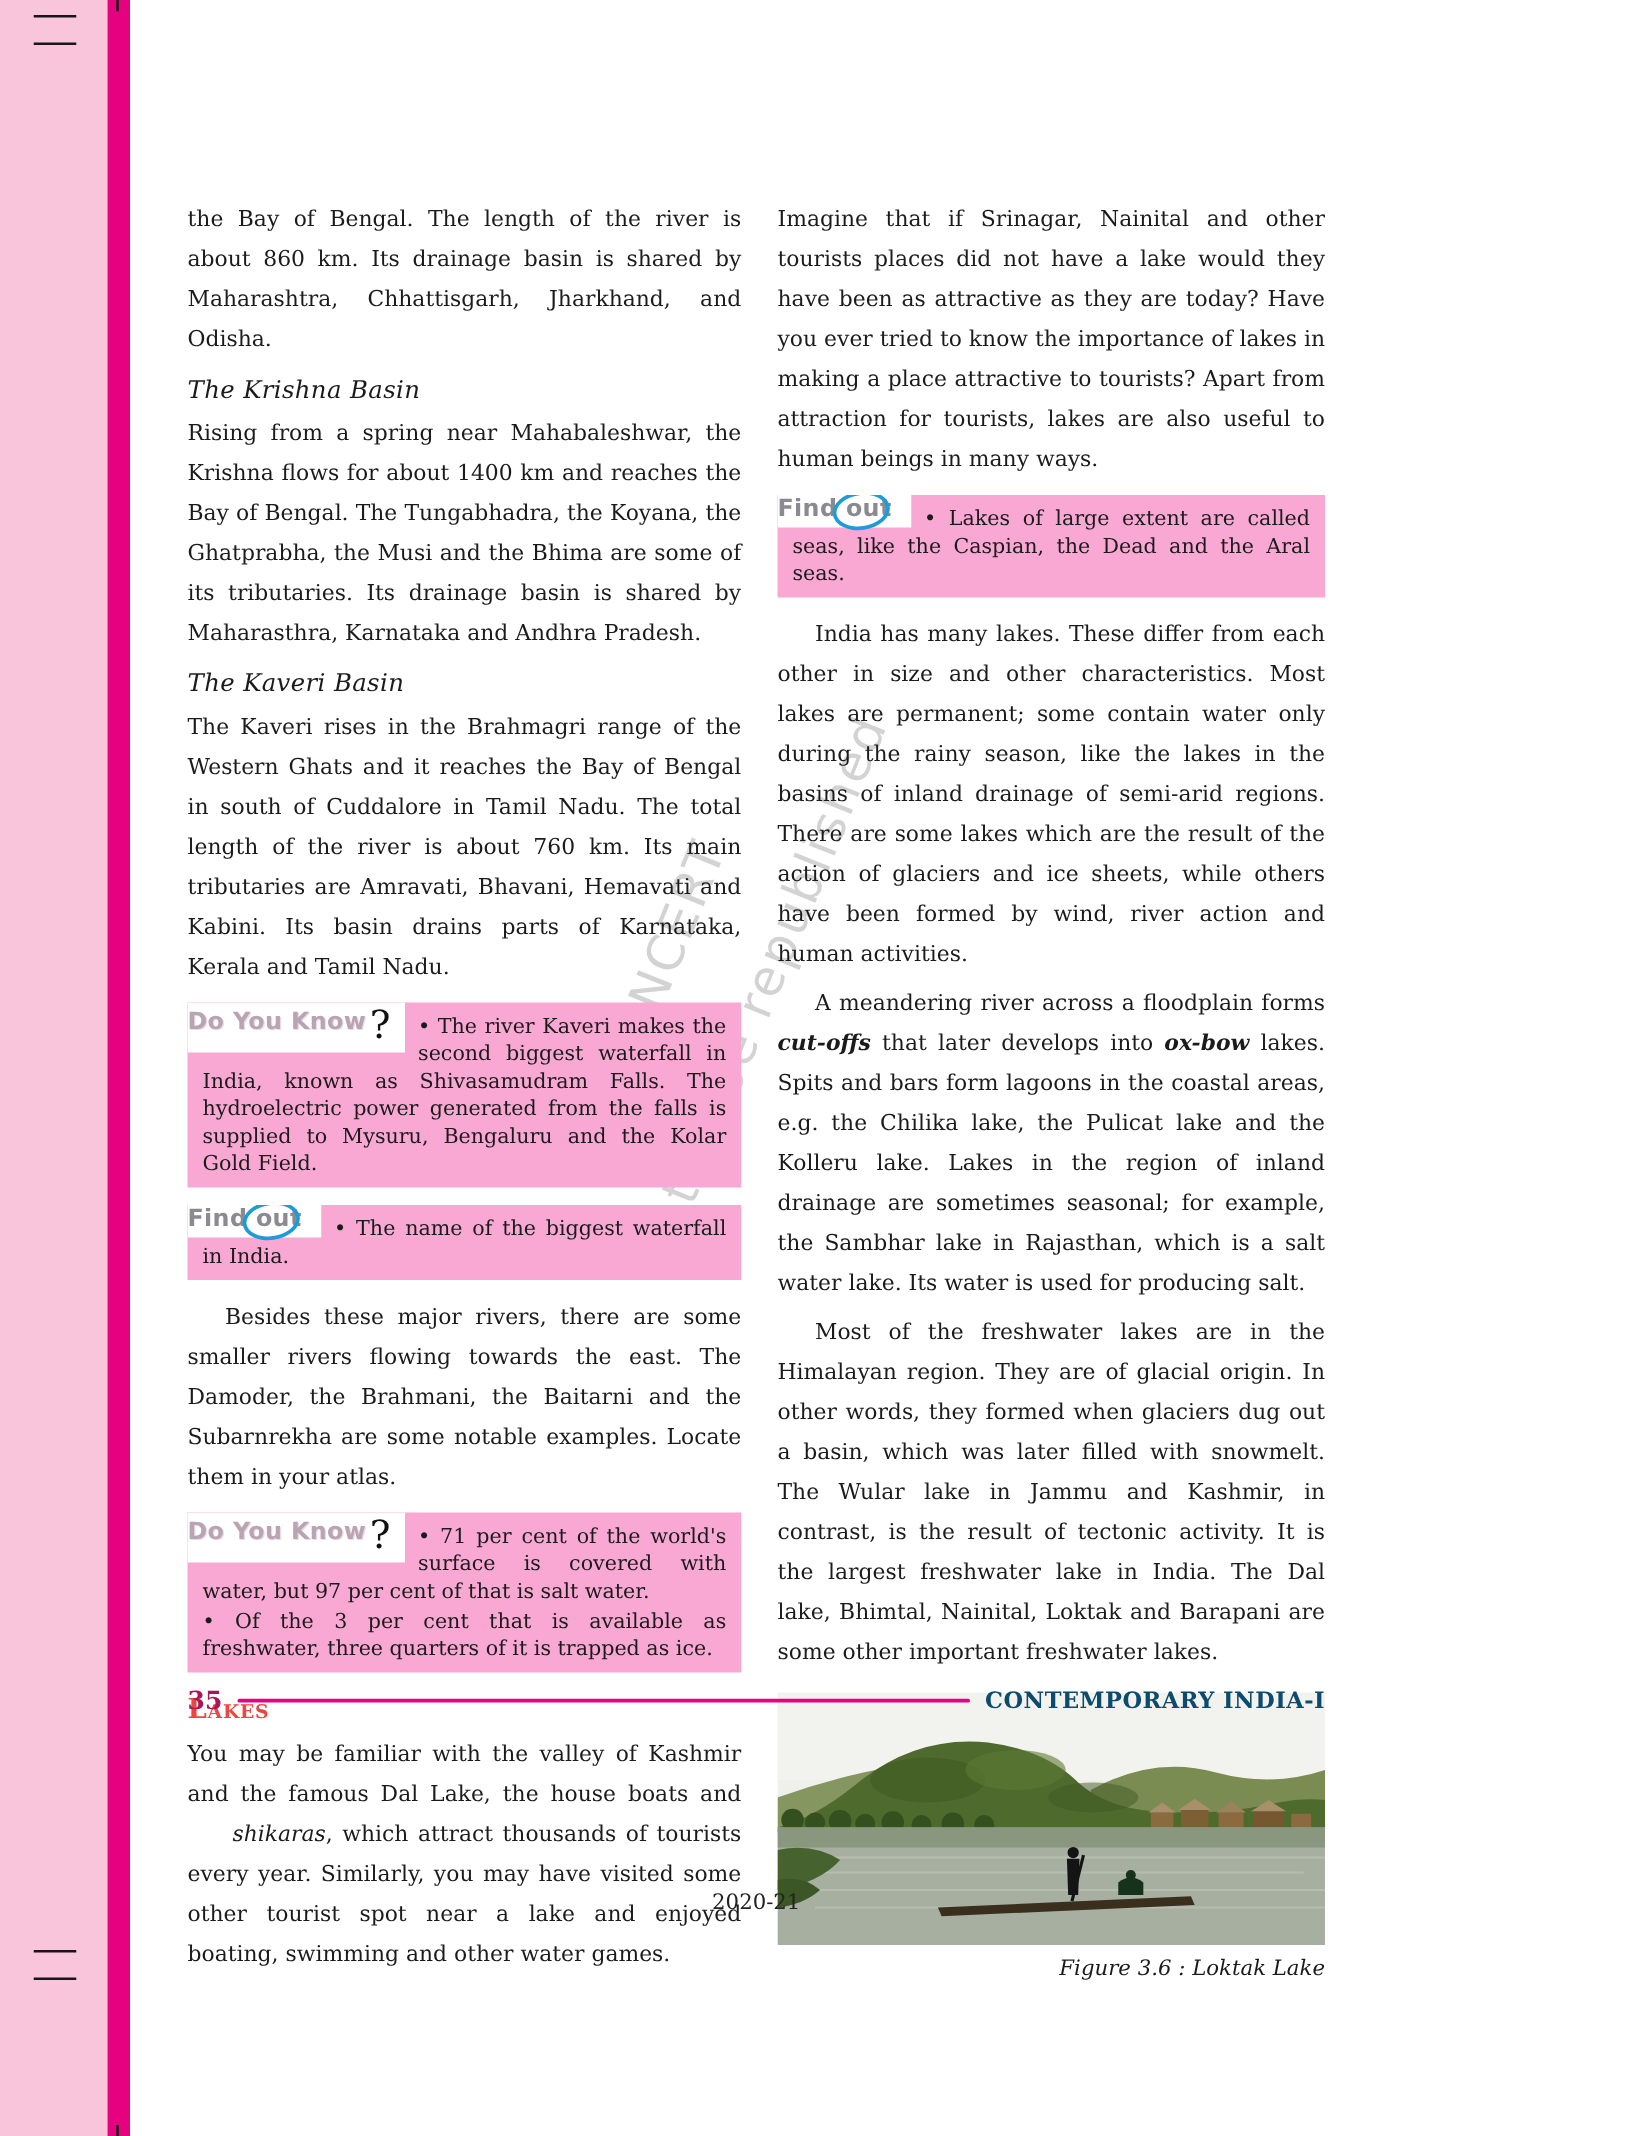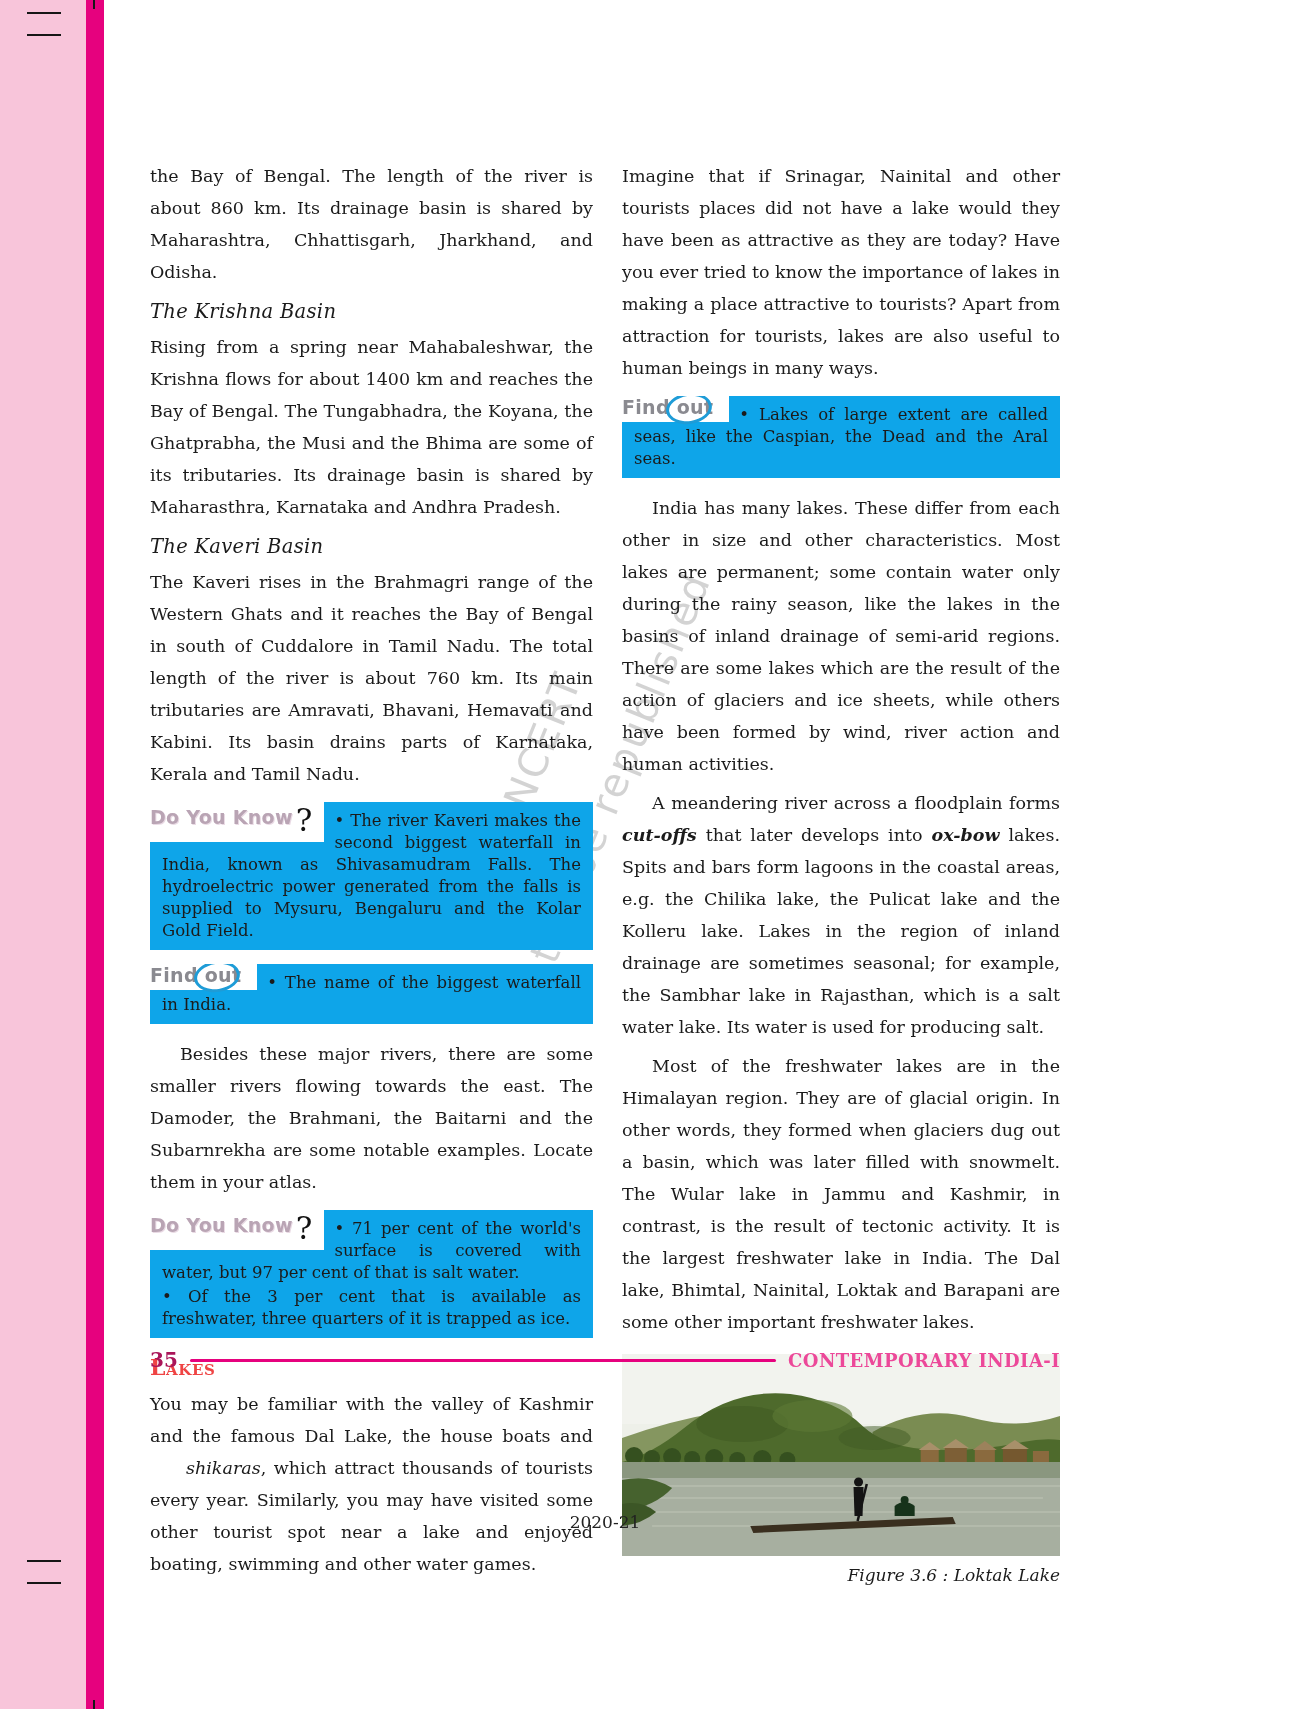--- a/index.html
+++ b/index.html
@@ -16,21 +16,21 @@
 
   
   .col-left  { position:absolute; left:150px; top:160px; width:443px; }
   .col-right { position:absolute; left:622px; top:160px; width:438px; }
 
   .body { font-size:17.5px; line-height:32px; text-align:justify; margin:0 0 7px 0; }
   .indent { text-indent:30px; }
   .basin-heading { font-size:19.5px; font-style:italic; font-weight:400; margin:12px 0 8px 0; letter-spacing:0.3px; }
 
   
-  .pinkbox { background:#0ea5e9; padding:8px 12px; margin:12px 0 14px 0; overflow:hidden; }
+  .pinkbox { background:#f9a8d4; padding:8px 12px; margin:12px 0 14px 0; overflow:hidden; }
   .boxhead { float:left; background:#ffffff; position:relative; }
   .know-head { padding:0 12px 4px 0; margin:-8px 10px 0 -12px; }
   .know-text { font-family:"DejaVu Sans", sans-serif; font-weight:800; font-size:19px;
                color:#b9a4b4; letter-spacing:0.3px; text-shadow:1px 1px 0 #e9dae4; }
   .know-q { font-size:31px; font-weight:400; color:#111; margin-left:3px;
             vertical-align:-7px; font-family:"DejaVu Serif", serif; }
   .find-head { padding:0 16px 4px 0; margin:-8px 10px 0 -12px; }
   .find-text { font-family:"DejaVu Sans", sans-serif; font-weight:800; font-size:19px;
                color:#8a8a90; letter-spacing:0.3px; }
   .find-circle { position:absolute; left:44px; top:-3px; width:40px; height:25px;
@@ -46,21 +46,21 @@
 
   
   .photo-fig { margin:16px 0 0 0; }
   svg.photo { display:block; width:438px; height:202px; }
   .caption { text-align:right; font-style:italic; font-size:17px; margin-top:9px; }
 
   
   .footer { position:absolute; left:150px; right:252px; top:1348px; display:flex; align-items:center; }
   .folio { font-weight:700; font-size:20px; color:#aa1559; margin-right:12px; }
   .rule  { flex:1; height:3px; background:#e6017e; border-radius:2px; }
-  .book  { font-weight:700; font-size:18px; color:#ec4899; margin-left:12px; letter-spacing:0.4px; }
+  .book  { font-weight:700; font-size:18px; color:#0c4a6e; margin-left:12px; letter-spacing:0.4px; }
   .yearline { position:absolute; left:150px; right:252px; top:1512px; text-align:center; font-size:17px; color:#222; }
 
   
   .watermark { position:absolute; left:340px; top:700px; width:460px; text-align:center;
                transform:rotate(-68deg); transform-origin:center; color:#979797; opacity:0.42;
                font-family:"DejaVu Sans", sans-serif; pointer-events:none; }
   .watermark div { font-size:40px; letter-spacing:2px; line-height:82px; white-space:nowrap; }
 </style>
 </head>
 <body>

